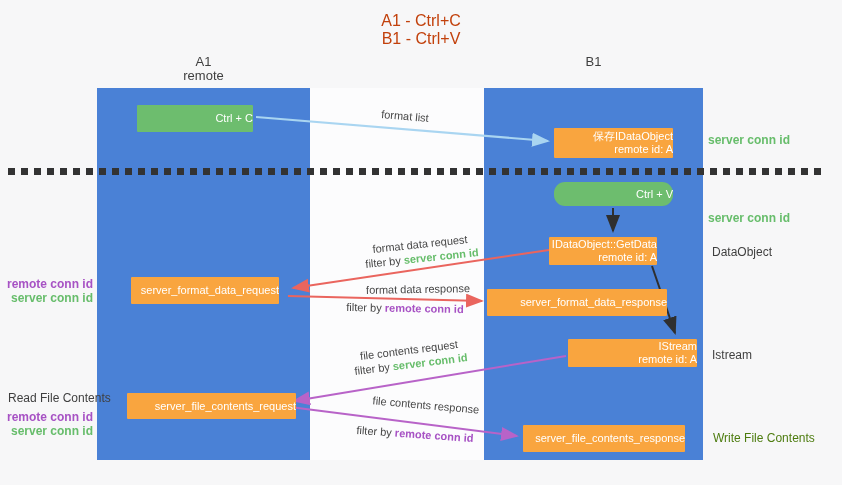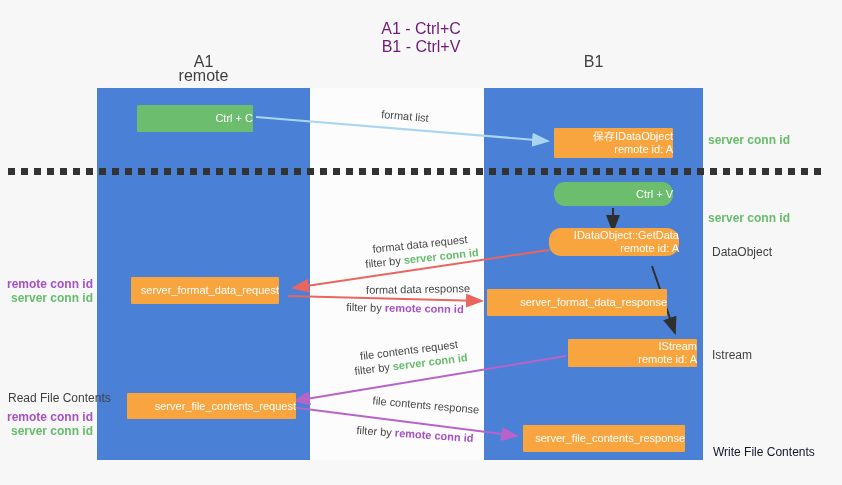--- a/index.html
+++ b/index.html
@@ -4,42 +4,42 @@
 <style>
   html,body{margin:0;padding:0;}
   body{
     width:842px;height:485px;position:relative;overflow:hidden;
     background:#f7f7f8;
     font-family:"Liberation Sans", sans-serif;
     color:#3d3d3d;
   }
   .abs{position:absolute;}
   
-  .title{left:0;top:20px;width:842px;text-align:center;font-size:16px;color:#701a75;line-height:18px;}
+  .title{left:0;top:12px;width:842px;text-align:center;font-size:16px;color:#c2410c;line-height:18px;}
   
-  .col-header{top:55px;text-align:center;font-size:16px;color:#3f3f3f;line-height:14px;}
+  .col-header{top:55px;text-align:center;font-size:13px;color:#3f3f3f;line-height:14px;}
   .col-header-a1{left:97px;width:213px;}
   .col-header-b1{left:484px;width:219px;}
   
   .mid-lane{left:310px;top:88px;width:174px;height:372px;background:#fcfcfd;}
   .pillar{top:88px;height:372px;background:#4a81d6;}
   .pillar-a1{left:97px;width:213px;}
   .pillar-b1{left:484px;width:219px;}
   
   .divider{left:8px;top:168px;width:815px;height:7px;
     background:repeating-linear-gradient(90deg,#333 0 7px,transparent 7px 13px);}
   
   .node{display:flex;flex-direction:column;align-items:flex-end;justify-content:center;
     color:#fff;font-size:11px;line-height:13px;text-align:center;border-radius:1px;}
   .green{background:#6dbd6e;}
   .orange{background:#f9a53f;}
   .n-ctrl-c{left:137px;top:105px;width:116px;height:27px;}
   .n-save{left:554px;top:128px;width:119px;height:30px;}
   .n-ctrl-v{left:554px;top:182px;width:119px;height:24px;border-radius:11px;}
-  .n-getdata{left:549px;top:228px;width:130px;height:28px;border-radius:12px;}
+  .n-getdata{left:549px;top:237px;width:108px;height:28px;}
   .n-fmt-req{left:131px;top:277px;width:148px;height:27px;}
   .n-fmt-res{left:487px;top:289px;width:180px;height:27px;}
   .n-istream{left:568px;top:339px;width:129px;height:28px;}
   .n-file-req{left:127px;top:393px;width:169px;height:26px;}
   .n-file-res{left:523px;top:425px;width:162px;height:27px;}
   
   .alabel{font-size:11px;color:#474747;white-space:nowrap;text-align:center;}
   .c-green{color:#67bd6b;font-weight:bold;}
   .c-purple{color:#a752c4;font-weight:bold;}
   .l-format-list{left:345px;top:110px;width:120px;transform:rotate(5deg);}
@@ -54,21 +54,21 @@
   
   .side{font-size:12px;white-space:nowrap;}
   .left-ids{left:0;width:93px;text-align:right;line-height:14px;font-weight:bold;}
   .left-ids-1{top:277px;}
   .left-ids-2{top:410px;}
   .l-read{left:8px;top:391px;color:#3f3f3f;}
   .r-srv-top{left:708px;top:133px;}
   .r-srv-mid{left:708px;top:211px;}
   .r-dataobject{left:712px;top:245px;color:#3f3f3f;}
   .r-istream{left:712px;top:348px;color:#3f3f3f;}
-  .r-write{left:713px;top:445px;color:#0f172a;}
+  .r-write{left:713px;top:431px;color:#4d7c0f;}
   svg.arrows{left:0;top:0;width:842px;height:485px;pointer-events:none;}
 </style>
 </head>
 <body>
 
 <div class="abs mid-lane"></div>
 <div class="abs pillar pillar-a1"></div>
 <div class="abs pillar pillar-b1"></div>
 
 <div class="abs title">

